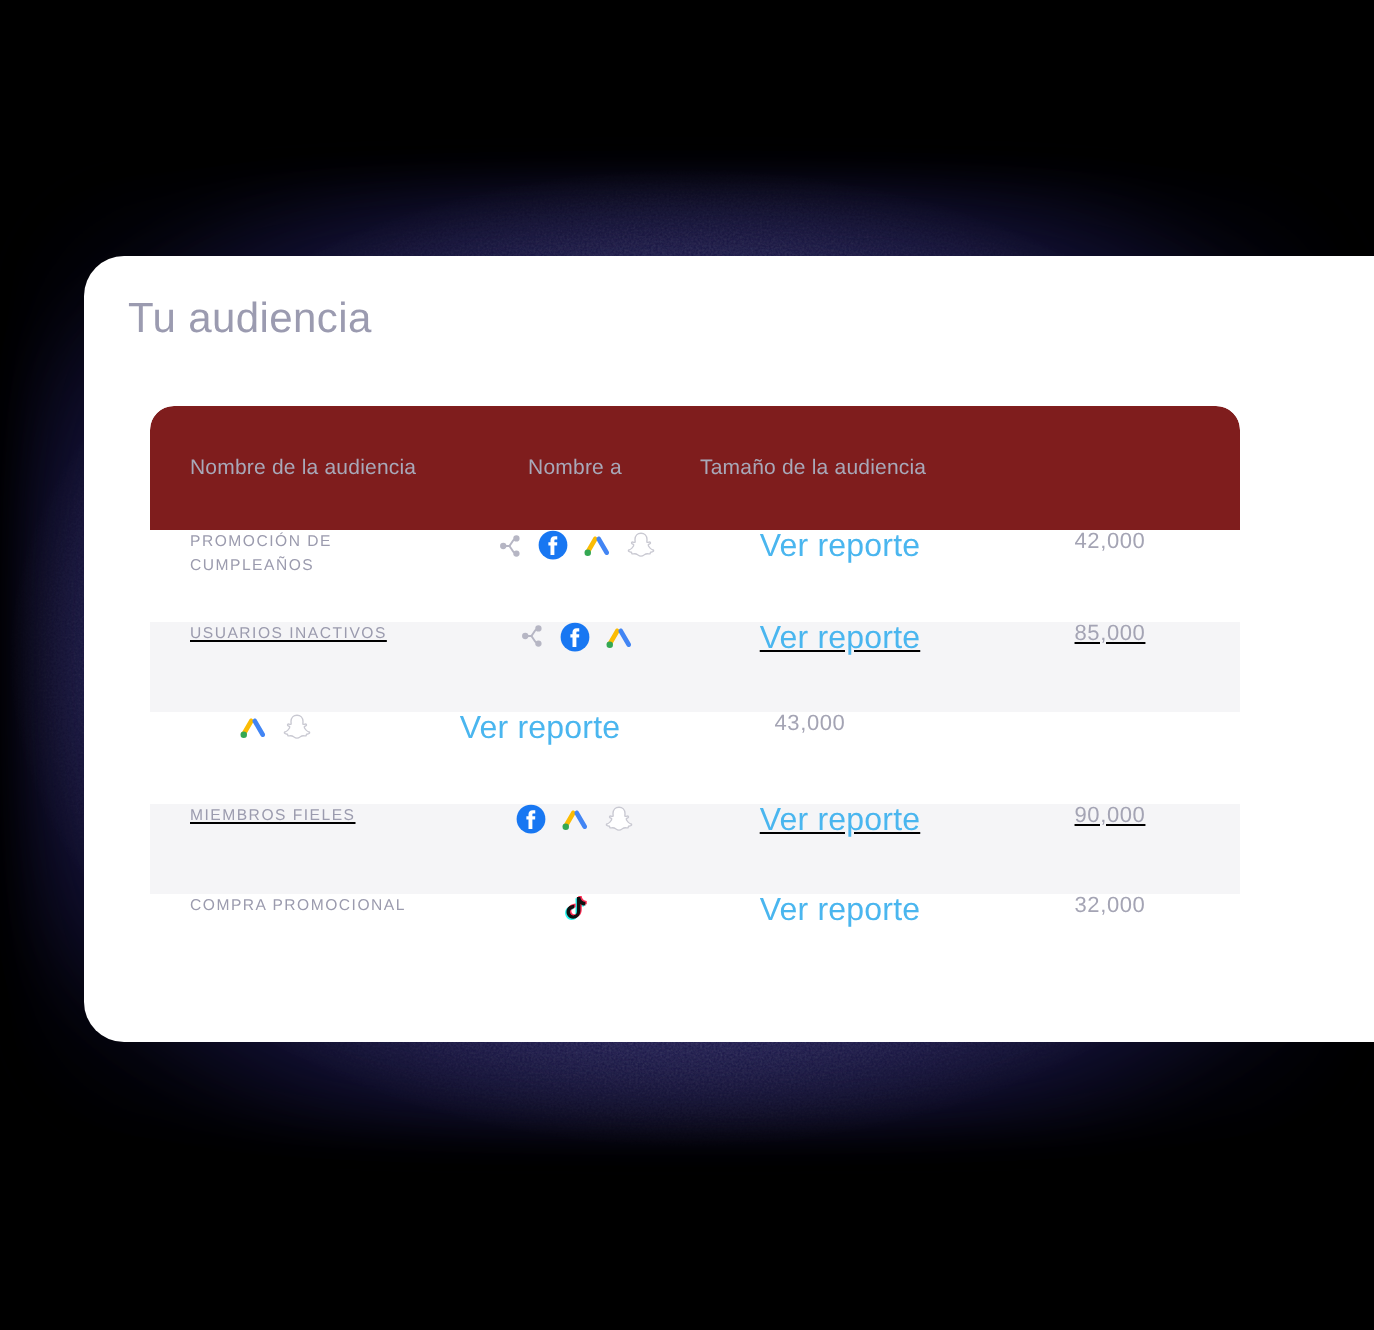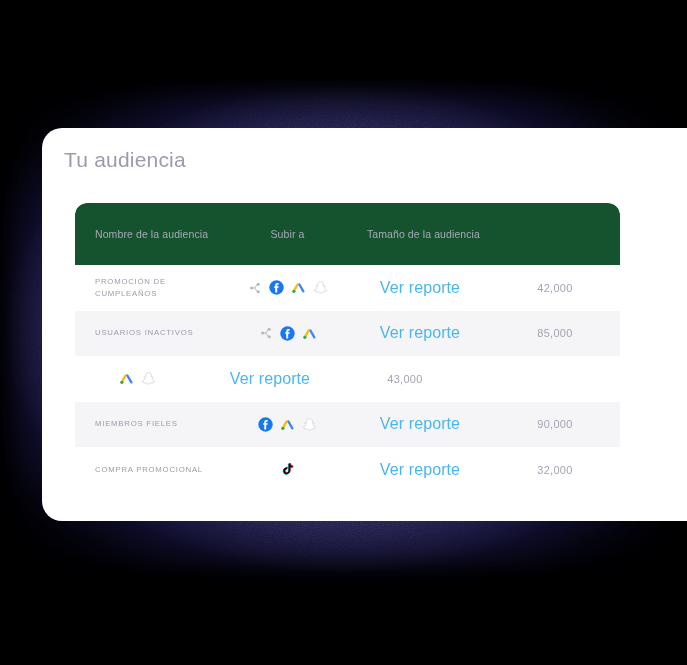--- a/index.html
+++ b/index.html
@@ -81,55 +81,55 @@
     left: 33px;
     top: 75px;
     width: 545px;
     border-radius: 12px;
     overflow: hidden;
   }
 
   .thead {
     display: flex;
     align-items: center;
-    background: #14532d;
+    background: #7f1d1d;
     height: 62px;
     border-radius: 12px 12px 0 0;
   }
   .th {
     font-size: 10.5px;
     color: #a8a8b8;
     line-height: 1.35;
     font-weight: 400;
     letter-spacing: 0.1px;
   }
 
   .col-name   { width: 150px; padding-left: 20px; box-sizing: border-box; }
   .col-upload { width: 125px; text-align: center; }
   .col-report { width: 140px; text-align: center; position: relative; }
-  .col-size   { width: 130px; text-align: right; }
+  .col-size   { width: 130px; text-align: left; }
 
   .star-badge {
     position: absolute;
     right: 24px;
     top: 14px;
     width: 10px;
     height: 10px;
     line-height: 10px;
     font-size: 11px;
     color: #ffc93c;
   }
 
   .trow {
     display: flex;
-    align-items: center;
+    align-items: flex-start;
     height: 45.5px;
     background: #ffffff;
   }
-  .trow.alt { background: #f5f5f7; }
+  .trow.alt { background: #f5f5f7; text-decoration: underline; }
   .trow:last-child { border-radius: 0 0 12px 12px; }
 
   .cell-name {
     width: 150px;
     padding-left: 20px;
     box-sizing: border-box;
     font-size: 7.8px;
     letter-spacing: 0.75px;
     color: #9b9bae;
     text-transform: uppercase;
@@ -199,21 +199,21 @@
   </svg>
 
   <div class="card">
 
     <div class="card-title">Tu audiencia</div>
 
     <div class="table">
 
       <div class="thead">
         <div class="th col-name">Nombre de la audiencia</div>
-        <div class="th col-upload">Subir a</div>
+        <div class="th col-upload">Nombre a</div>
         <div class="th col-size">Tamaño de la audiencia</div>
       </div>
 
       <div id="rows-container">
           <div class="trow">
             <div class="cell-name">PROMOCIÓN DE CUMPLEAÑOS</div>
             <div class="cell-icons">
               <span class="icon">
                 <svg width="14" height="14" viewBox="0 0 24 24">
                   <g fill="none" stroke="#b6b6c4" stroke-width="1.7" stroke-linecap="round">

